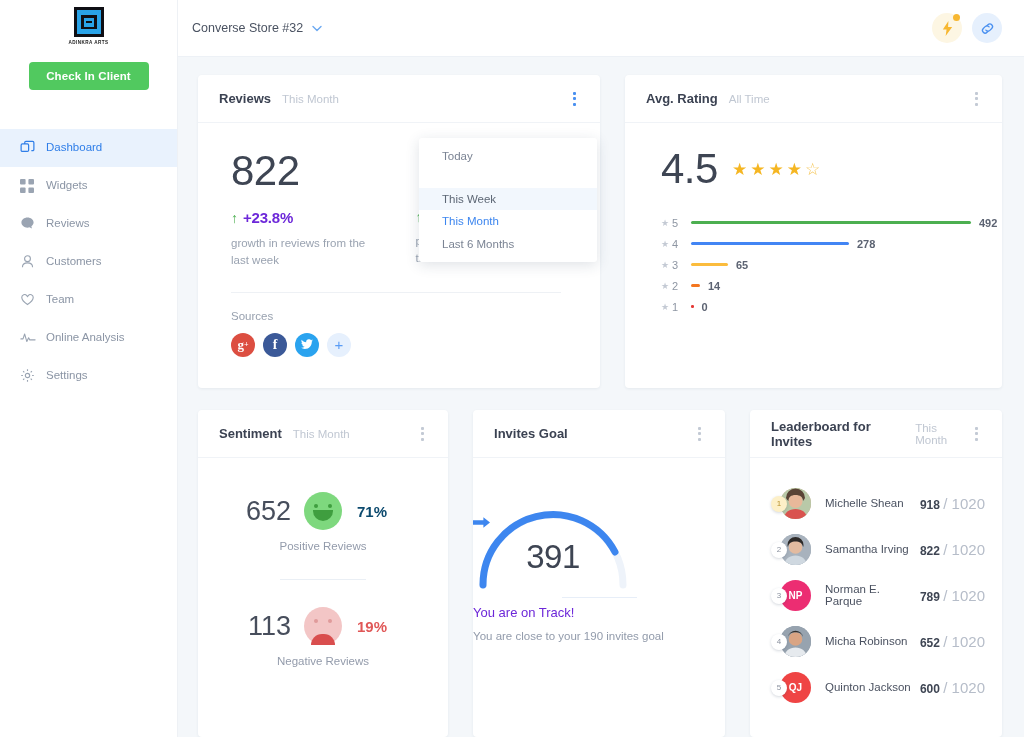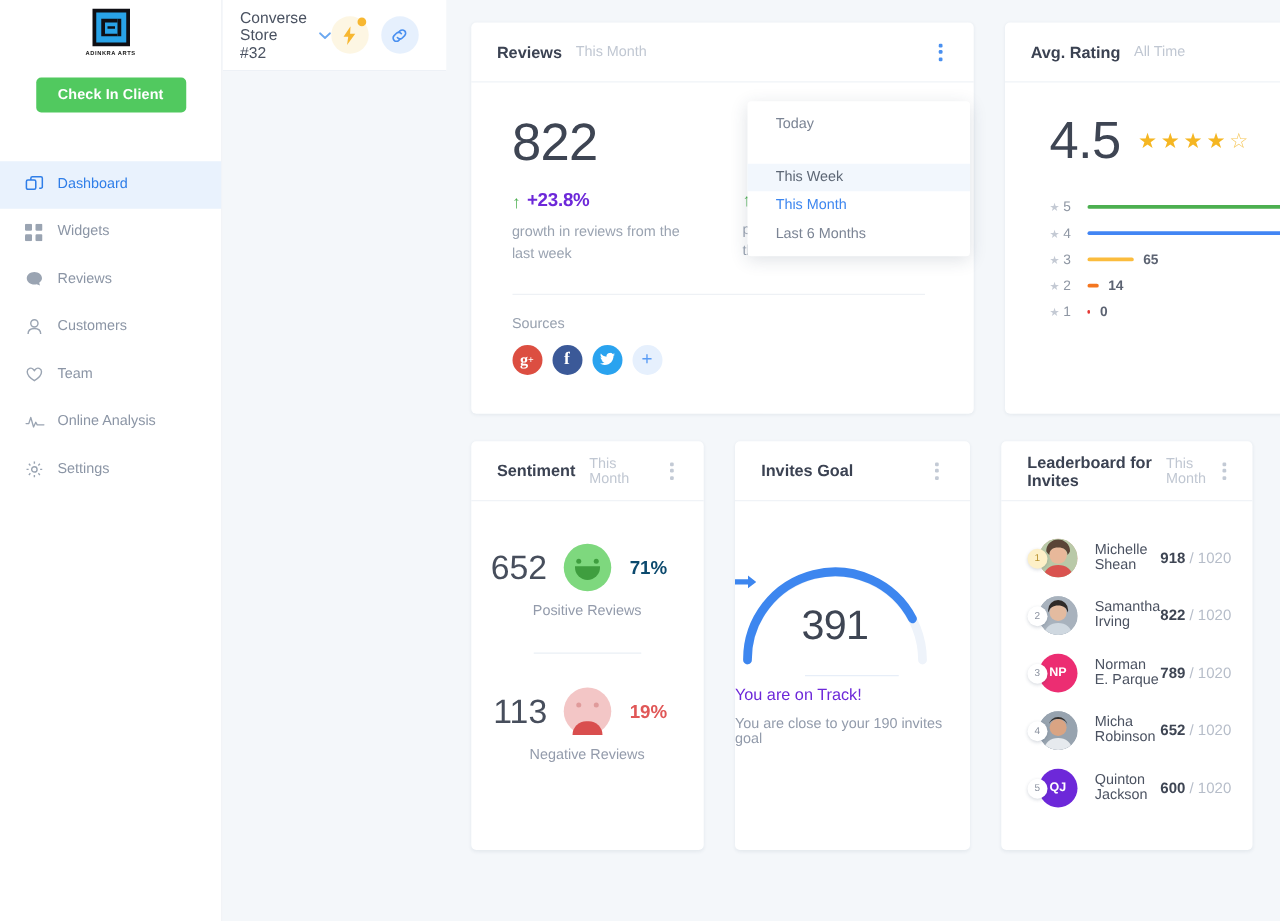--- a/index.html
+++ b/index.html
@@ -50,21 +50,21 @@
     display: flex; align-items: center; height: 38px;
     padding-left: 20px; cursor: pointer;
     font-size: 11.5px; color: #8b95a5;
   }
   .nav-item .ico { width: 26px; display: flex; align-items: center; color: #9aa4b2; }
   .nav-item.active { background: #e9f2fd; color: #2f7ee8; }
   .nav-item.active .ico { color: #2f7ee8; }
   .nav-label { line-height: 1; }
 
   
-  .main { flex: 1; height: 737px; display: flex; min-width: 0; }
+  .main { flex: 1; height: 737px; display: flex; flex-direction: column; min-width: 0; }
   .topbar {
     height: 57px; background: #fff; display: flex; align-items: center;
     padding: 0 22px 0 14px; border-bottom: 1px solid #edf1f6;
     flex: 0 0 57px;
   }
   .store-select {
     display: flex; align-items: center; gap: 9px; cursor: pointer;
     font-size: 12.5px; color: #4a5261;
   }
   .chev { color: #6ba8f0; font-size: 9px; line-height: 1; }
@@ -209,21 +209,21 @@
   }
   .lb-rank {
     position: absolute; left: 0; top: 8px; width: 16px; height: 16px;
     border-radius: 50%; background: #fff; box-shadow: 0 1px 3px rgba(40,60,90,.2);
     display: flex; align-items: center; justify-content: center;
     font-size: 8px; color: #8a919f; z-index: 2;
   }
   .lb-rank.gold { background: #fdf0c8; color: #b8922f; }
   .lb-name { flex: 1; font-size: 11.5px; color: #4b5261; padding-left: 12px; }
   .lb-score { padding-right: 17px; font-size: 12px; color: #3e4553; font-weight: bold; white-space: nowrap; }
-  .lb-total { color: #b6bdc9; font-weight: normal; font-size: 12px; text-align: right; }
+  .lb-total { color: #b6bdc9; font-weight: normal; font-size: 15px; text-align: right; }
   svg { display: block; }
 </style>
 </head>
 <body>
 
 <div class="app">
 
   <aside class="sidebar">
     <div class="logo-wrap">
       <div class="logo-mark">
@@ -605,21 +605,21 @@
                     </svg>
                 </span>
               </span>
               <span class="lb-name">Micha Robinson</span>
               <span class="lb-score"><span>652</span> <span class="lb-total">/ 1020</span></span>
             </div>
 
             <div class="lb-row">
               <span class="lb-av-wrap">
                 <span class="lb-rank">5</span>
-                <span class="lb-avatar" style="background:#6d28d9">QJ</span>
+                <span class="lb-avatar" style="background:#ef4444">QJ</span>
               </span>
               <span class="lb-name">Quinton Jackson</span>
               <span class="lb-score"><span>600</span> <span class="lb-total">/ 1020</span></span>
             </div>
 
           </div>
         </section>
       </div>
     </div>
   </div>

